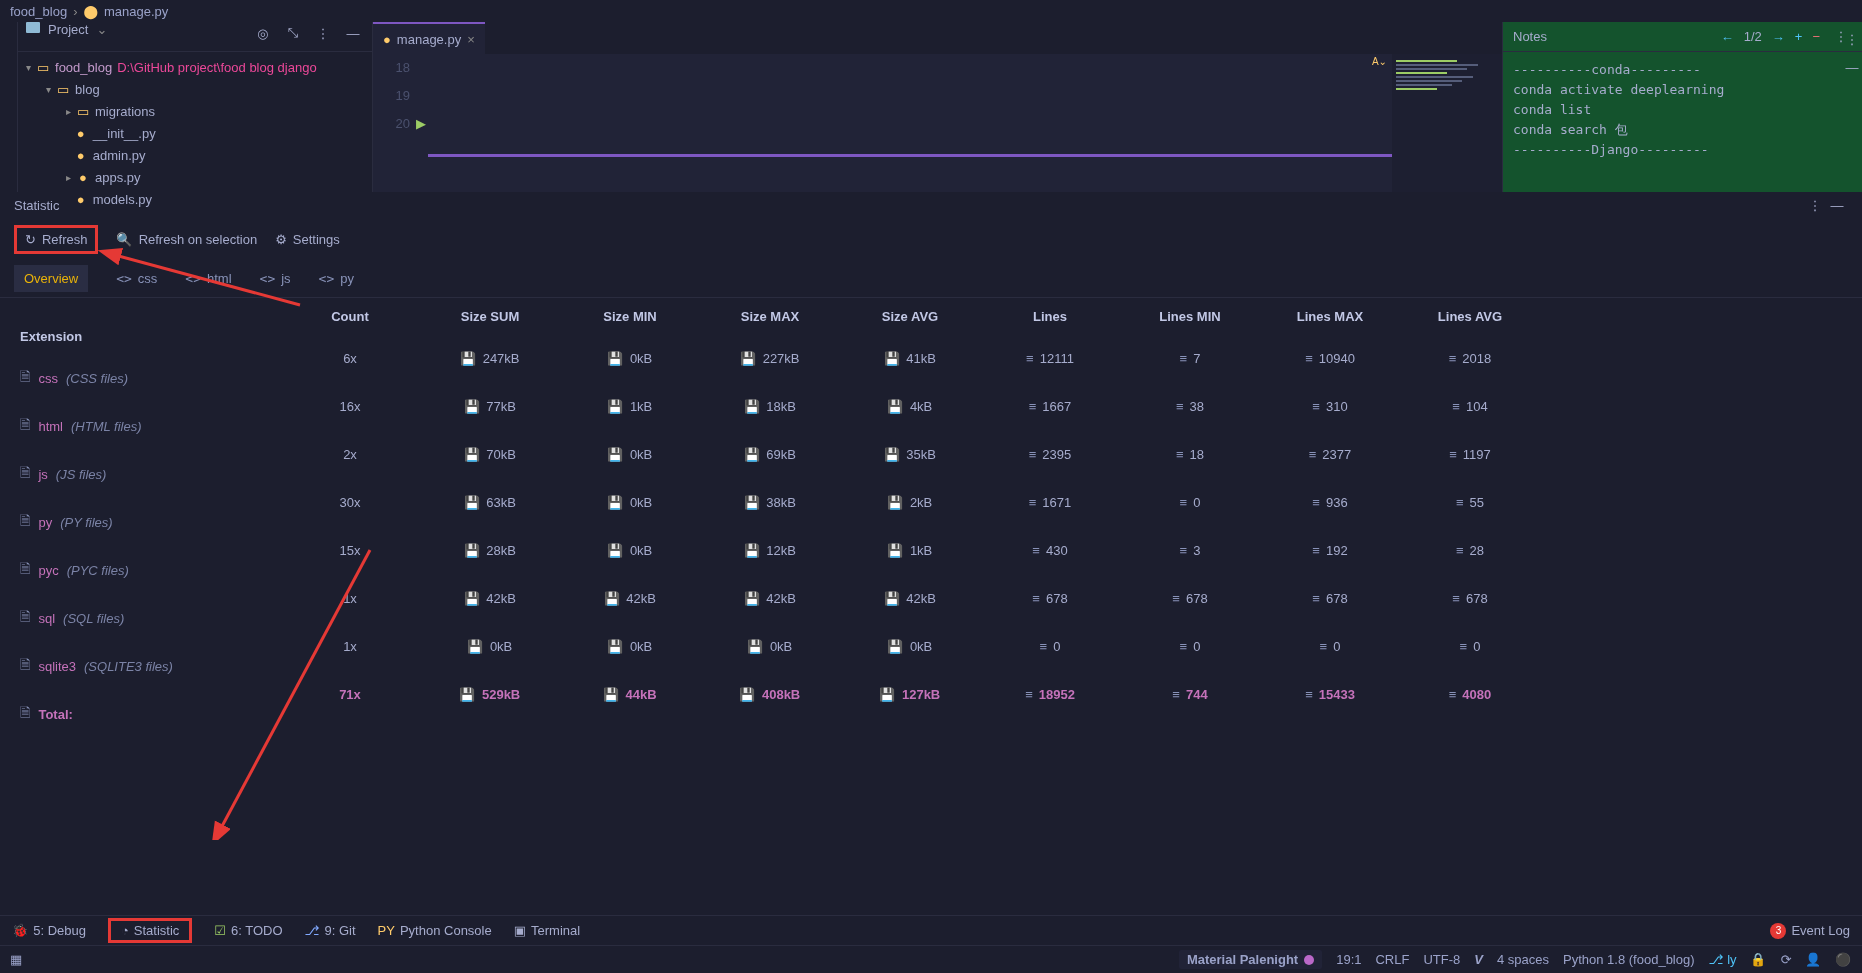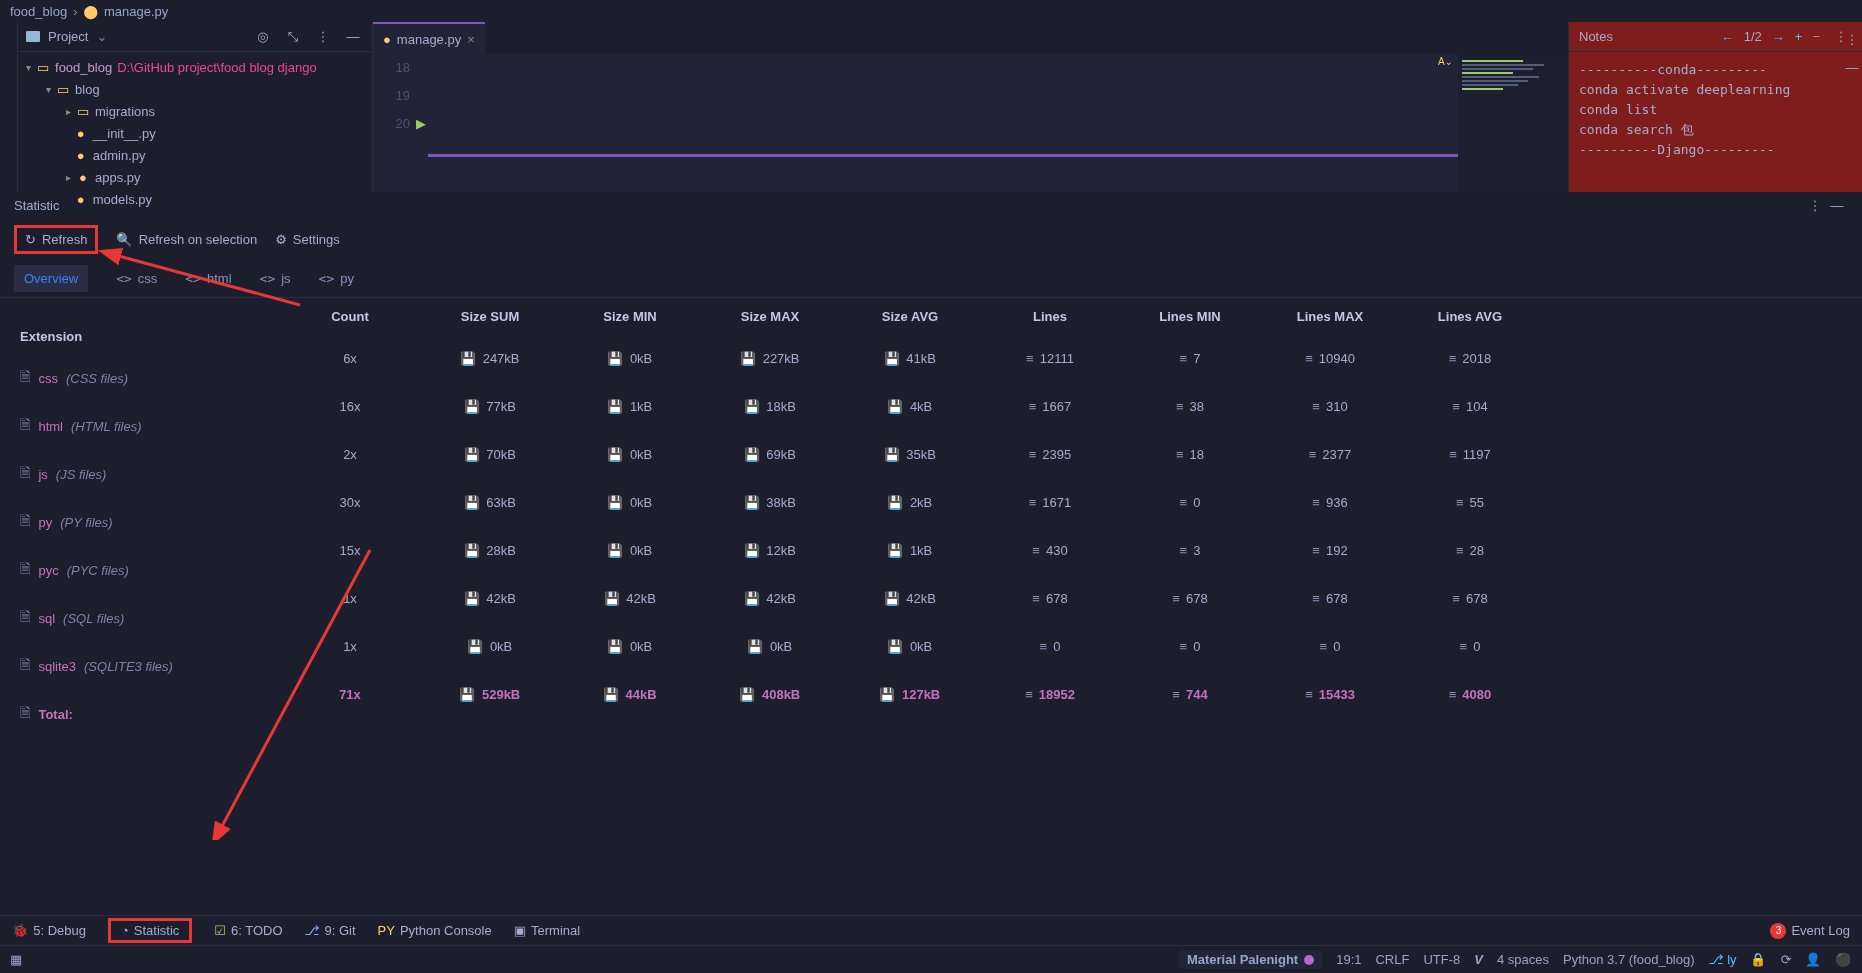--- a/index.html
+++ b/index.html
@@ -2,21 +2,21 @@
 <html><head>
 <meta charset="utf-8">
 <style>
 *{box-sizing:border-box;margin:0;padding:0;font-family:'Segoe UI',Arial,sans-serif;font-size:13px;}
 body{background:#1c1e2e;color:#a6accd;width:1862px;height:973px;overflow:hidden;position:relative;}
 .breadcrumb{height:22px;display:flex;align-items:center;padding-left:10px;gap:6px;color:#9aa2c9;}
 .breadcrumb .py-ico{color:#ffcb6b;}
 .pjpanel{display:flex;height:170px;}
 .sidebar-left{width:18px;background:#1c1e2e;border-right:1px solid #2a2c3f;}
 .project-pane{width:355px;background:#1c1e2e;border-right:1px solid #2a2c3f;}
-.project-header{height:30px;display:flex;align-items:center;padding:0 8px;gap:8px;border-bottom:1px solid #2a2c3f;}
+.project-header{height:30px;display:flex;padding:0 8px;gap:8px;border-bottom:1px solid #2a2c3f;}
 .folder-ico{width:14px;height:11px;background:#8fbad5;border-radius:1px;display:inline-block;}
 .chev{color:#888;}
 .project-header .spacer{flex:1;}
 .iconbtn{width:22px;height:22px;display:flex;align-items:center;justify-content:center;color:#a6accd;cursor:pointer;}
 .tree{padding:4px 0;}
 .tree-row{display:flex;align-items:center;height:22px;gap:5px;cursor:pointer;}
 .caret{color:#888;font-size:10px;}
 .fico{width:14px;height:14px;display:inline-flex;align-items:center;justify-content:center;}
 .folder{color:#ffcb6b;}
 .pyico{color:#ffcb6b;font-weight:bold;}
@@ -33,35 +33,35 @@
 .code{position:absolute;left:55px;top:32px;right:0;bottom:0;font-family:Consolas,monospace;line-height:28px;font-size:14px;padding-left:20px;}
 .kw{color:#ba68c8;font-style:italic;}
 .name{color:#a6accd;}
 .op{color:#89ddff;}
 .str{color:#c3e88d;}
 .hl-line{background:rgba(120,100,200,0.15);}
 .caret-ind{position:absolute;left:55px;right:0;top:132px;height:3px;background:#7e57c2;}
 .minimap{position:absolute;right:0;top:32px;width:110px;bottom:0;background:#1d1f31;padding:4px;}
 .minimap .mm-line{height:2px;margin:2px 0;}
 .minimap .a-ico{color:#ffcb6b;font-size:10px;}
-.notes-pane{width:294px;background:#7f1d1d;border-left:1px solid #2a2c3f;}
+.notes-pane{width:360px;background:#14532d;border-left:1px solid #2a2c3f;}
 .notes-header{height:30px;display:flex;align-items:center;padding:0 10px;gap:10px;border-bottom:1px solid #2a2c3f;}
 .notes-header .nav-btn{color:#4fc3f7;cursor:pointer;}
 .notes-header .spacer{flex:1;}
 .notes-body{padding:8px 10px;font-family:Consolas,monospace;line-height:20px;color:#a6accd;white-space:pre;}
 .stat-panel{background:#1c1e2e;}
 .stat-title{height:26px;display:flex;align-items:center;padding:0 14px;color:#a6accd;}
 .stat-title .spacer{flex:1;}
 .stat-toolbar{height:42px;display:flex;align-items:center;padding:0 14px;gap:18px;}
 .tool-btn{display:flex;align-items:center;gap:6px;cursor:pointer;}
 .red-box{border:3px solid #e53935;}
 .refresh-btn{padding:4px 8px;}
 .stat-tabs{height:38px;display:flex;align-items:center;padding:0 14px;gap:28px;border-bottom:1px solid #2a2c3f;}
 .stat-tab{display:flex;align-items:center;gap:6px;cursor:pointer;color:#8892b8;}
-.stat-tab.active{color:#3b82f6;background:#2a2d43;padding:6px 10px;border-radius:0;}
+.stat-tab.active{color:#eab308;background:#2a2d43;padding:6px 10px;border-radius:0;}
 .code-ico{font-family:monospace;}
 .tbl{width:100%;}
 .tbl-head{display:flex;height:36px;align-items:center;padding:0 20px;color:#c2c8e6;font-weight:600;}
 .tbl-row{display:flex;height:48px;align-items:center;padding:0 20px;}
 .tbl-row.total .val{color:#c572ba;font-weight:bold;text-align:center;}
 .col-ext{width:260px;display:flex;align-items:center;gap:8px;margin-top:40px;}
 .col-count{width:140px;text-align:center;}
 .col{width:140px;display:flex;align-items:center;justify-content:center;gap:6px;}
 .ext-link{color:#c572ba;cursor:pointer;}
 .ext-desc{color:#7b83a6;font-style:italic;}
@@ -632,19 +632,19 @@
   <span class="spacer"></span>
   <span class="mat-badge">
       <span>Material Palenight</span>
       <span class="purple-dot"></span>
     </span>
   <span>19:1</span>
   <span>CRLF</span>
   <span>UTF-8</span>
   <span style="font-weight:bold;font-style:italic">V</span>
   <span>4 spaces</span>
-  <span>Python 3.7 (food_blog)</span>
+  <span>Python 1.8 (food_blog)</span>
   <span class="git-link">⎇ <span>ly</span></span>
   <span>🔒</span>
   <span>⟳</span>
   <span>👤</span>
   <span>⚫</span>
 </div>
 
 </body></html>

